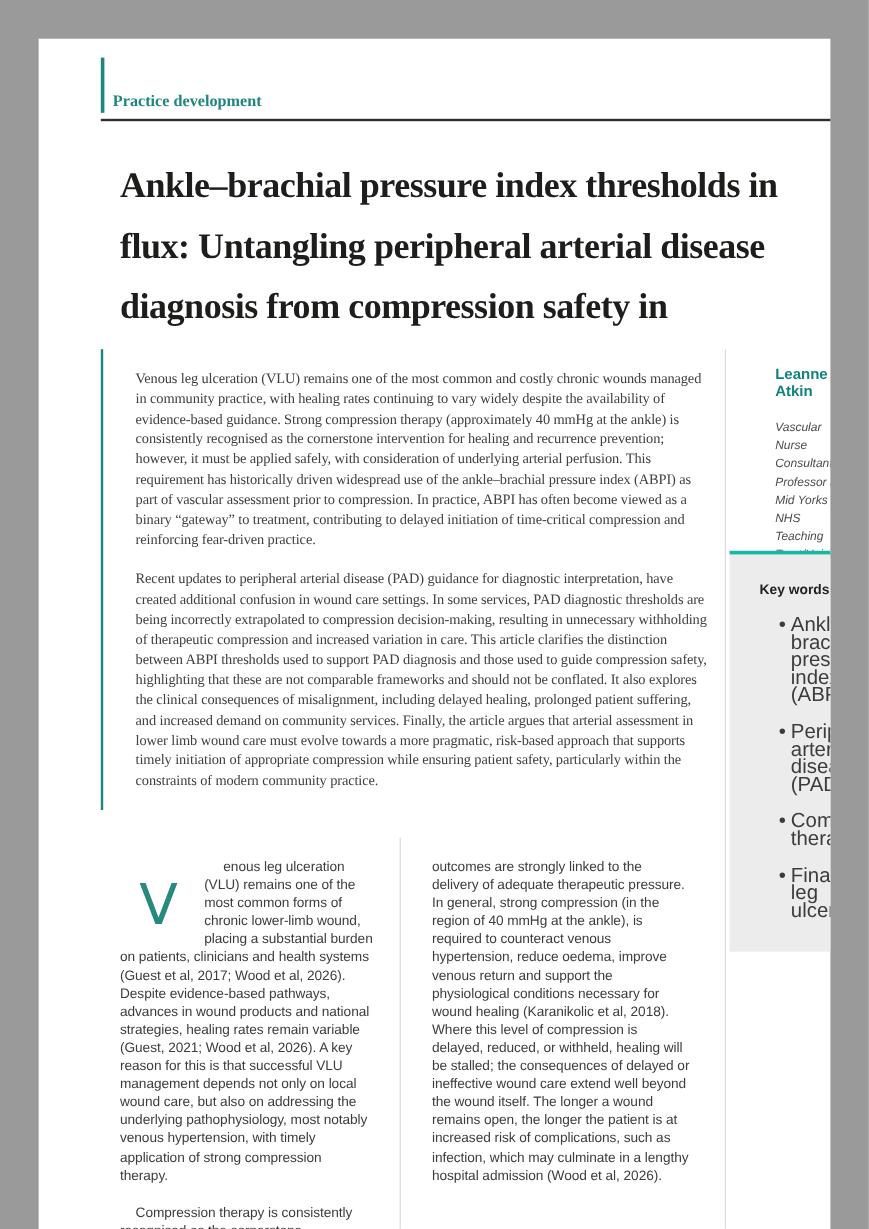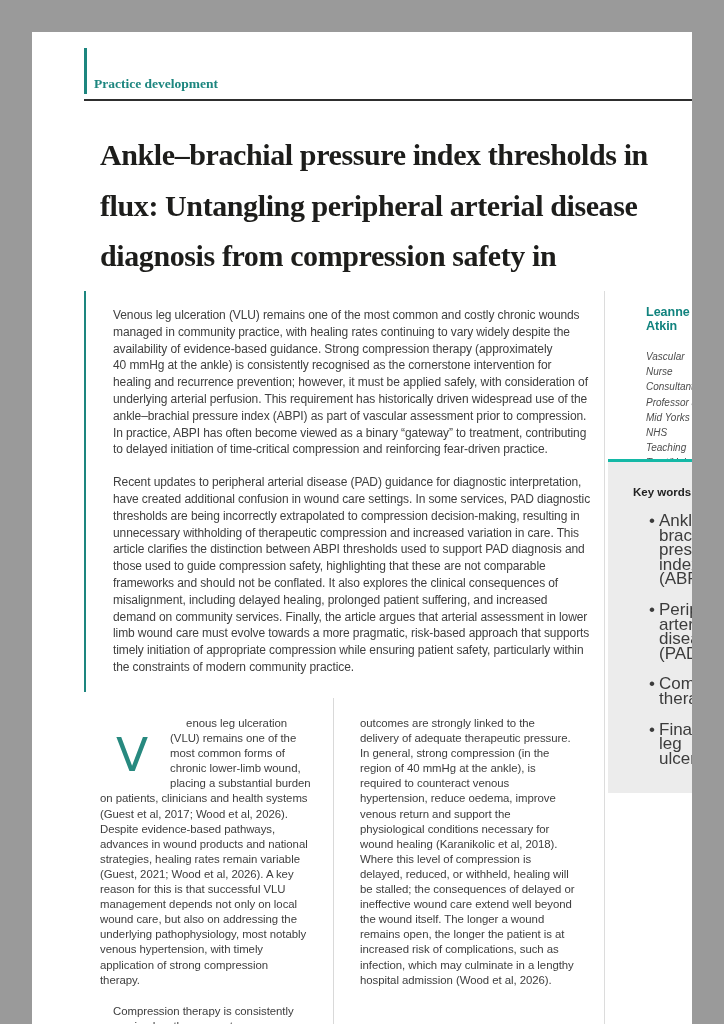--- a/index.html
+++ b/index.html
@@ -34,20 +34,21 @@
     font-weight: bold; font-size: 30px; line-height: 34.5px;
     letter-spacing: -0.4px; color: #1d1d1b;
   }
   
   .abstract {
     position: absolute; left: 36px; top: 243px; width: 524px;
     border-left: 2px solid #1d867f;
     padding-left: 11px;
     font-size: 12px; line-height: 16.8px; letter-spacing: -0.1px;
     color: #404040;
+    font-family: Liberation Serif, serif;
   }
   .abstract p + p { margin-top: 9px; }
   
   .sidebar-divider {
     position: absolute; left: 556px; top: 243px; width: 1px; height: 733px;
     background: #dcdcdc;
   }
   .sidebar { position: absolute; left: 566px; top: 241px; width: 122px; }
   .author-name {
     font-size: 12.5px; font-weight: bold; color: #11837e; margin-bottom: 3px;

